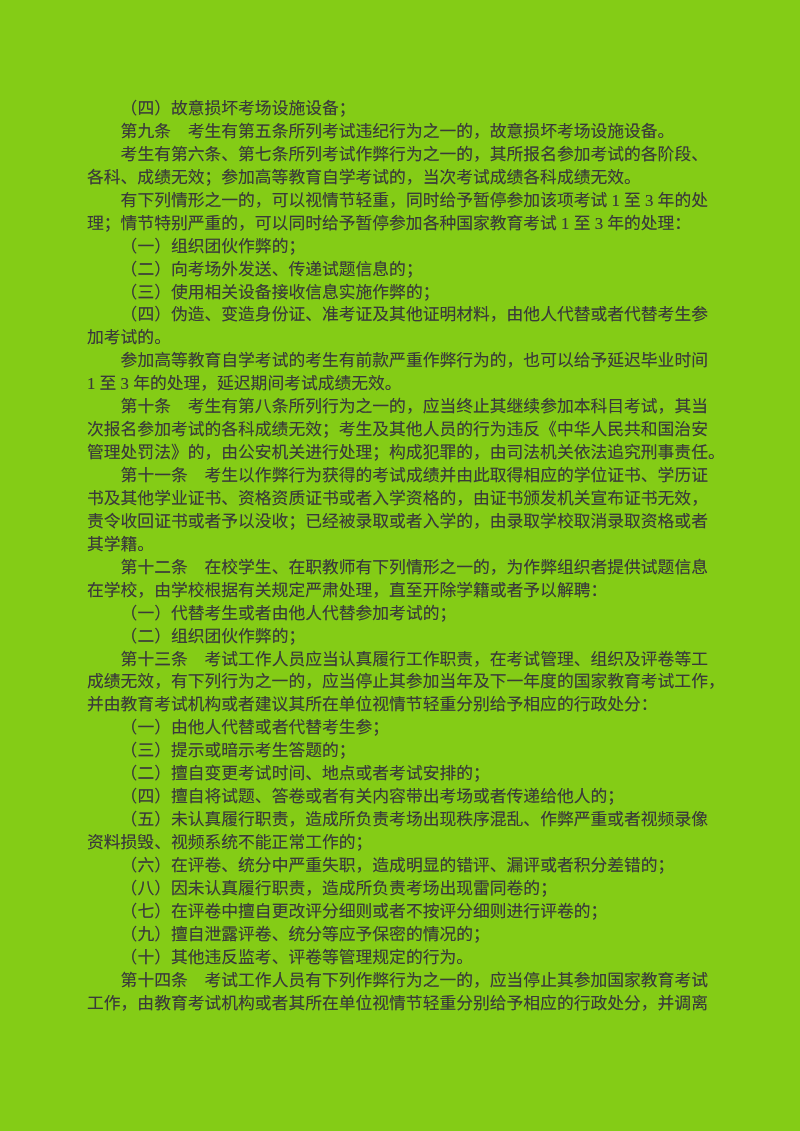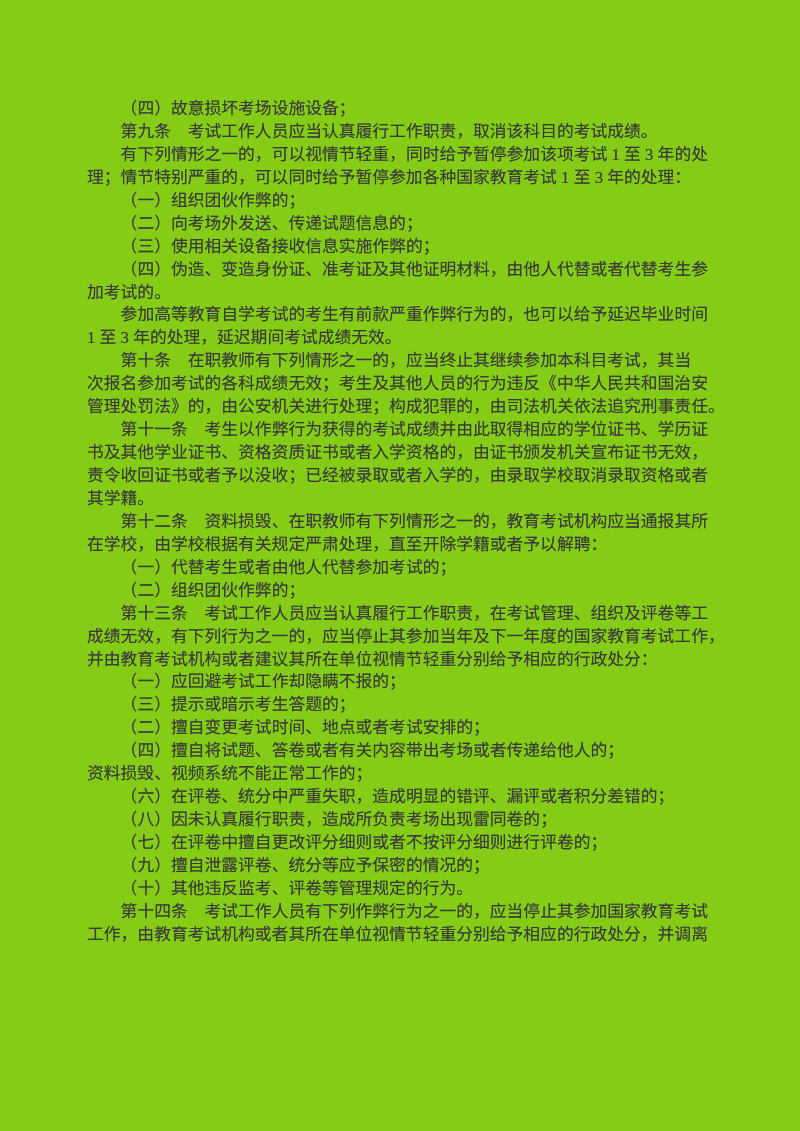--- a/index.html
+++ b/index.html
@@ -40,48 +40,51 @@
   .line.indent {
     padding-left: 33.6px; 
   }
 </style>
 </head>
 <body style="background: rgb(255, 255, 255);">
 
 <main class="page">
   <section class="text-block" id="text-block" style="color: rgb(58, 58, 58);">
       <div class="line indent">（四）故意损坏考场设施设备；</div>
-      <div class="line indent">第九条　考试工作人员应当认真履行工作职责，取消该科目的考试成绩。</div>
+      <div class="line indent">第九条　考生有第五条所列考试违纪行为之一的，故意损坏考场设施设备。</div>
+      <div class="line indent">考生有第六条、第七条所列考试作弊行为之一的，其所报名参加考试的各阶段、</div>
+      <div class="line">各科、成绩无效；参加高等教育自学考试的，当次考试成绩各科成绩无效。</div>
       <div class="line indent">有下列情形之一的，可以视情节轻重，同时给予暂停参加该项考试 1 至 3 年的处</div>
       <div class="line">理；情节特别严重的，可以同时给予暂停参加各种国家教育考试 1 至 3 年的处理：</div>
       <div class="line indent">（一）组织团伙作弊的；</div>
       <div class="line indent">（二）向考场外发送、传递试题信息的；</div>
       <div class="line indent">（三）使用相关设备接收信息实施作弊的；</div>
       <div class="line indent">（四）伪造、变造身份证、准考证及其他证明材料，由他人代替或者代替考生参</div>
       <div class="line">加考试的。</div>
       <div class="line indent">参加高等教育自学考试的考生有前款严重作弊行为的，也可以给予延迟毕业时间</div>
       <div class="line">1 至 3 年的处理，延迟期间考试成绩无效。</div>
-      <div class="line indent">第十条　在职教师有下列情形之一的，应当终止其继续参加本科目考试，其当</div>
+      <div class="line indent">第十条　考生有第八条所列行为之一的，应当终止其继续参加本科目考试，其当</div>
       <div class="line">次报名参加考试的各科成绩无效；考生及其他人员的行为违反《中华人民共和国治安</div>
       <div class="line">管理处罚法》的，由公安机关进行处理；构成犯罪的，由司法机关依法追究刑事责任。</div>
       <div class="line indent">第十一条　考生以作弊行为获得的考试成绩并由此取得相应的学位证书、学历证</div>
       <div class="line">书及其他学业证书、资格资质证书或者入学资格的，由证书颁发机关宣布证书无效，</div>
       <div class="line">责令收回证书或者予以没收；已经被录取或者入学的，由录取学校取消录取资格或者</div>
       <div class="line">其学籍。</div>
-      <div class="line indent">第十二条　资料损毁、在职教师有下列情形之一的，教育考试机构应当通报其所</div>
+      <div class="line indent">第十二条　在校学生、在职教师有下列情形之一的，为作弊组织者提供试题信息</div>
       <div class="line">在学校，由学校根据有关规定严肃处理，直至开除学籍或者予以解聘：</div>
       <div class="line indent">（一）代替考生或者由他人代替参加考试的；</div>
       <div class="line indent">（二）组织团伙作弊的；</div>
       <div class="line indent">第十三条　考试工作人员应当认真履行工作职责，在考试管理、组织及评卷等工</div>
       <div class="line">成绩无效，有下列行为之一的，应当停止其参加当年及下一年度的国家教育考试工作，</div>
       <div class="line">并由教育考试机构或者建议其所在单位视情节轻重分别给予相应的行政处分：</div>
-      <div class="line indent">（一）应回避考试工作却隐瞒不报的；</div>
+      <div class="line indent">（一）由他人代替或者代替考生参；</div>
       <div class="line indent">（三）提示或暗示考生答题的；</div>
       <div class="line indent">（二）擅自变更考试时间、地点或者考试安排的；</div>
       <div class="line indent">（四）擅自将试题、答卷或者有关内容带出考场或者传递给他人的；</div>
+      <div class="line indent">（五）未认真履行职责，造成所负责考场出现秩序混乱、作弊严重或者视频录像</div>
       <div class="line">资料损毁、视频系统不能正常工作的；</div>
       <div class="line indent">（六）在评卷、统分中严重失职，造成明显的错评、漏评或者积分差错的；</div>
       <div class="line indent">（八）因未认真履行职责，造成所负责考场出现雷同卷的；</div>
       <div class="line indent">（七）在评卷中擅自更改评分细则或者不按评分细则进行评卷的；</div>
       <div class="line indent">（九）擅自泄露评卷、统分等应予保密的情况的；</div>
       <div class="line indent">（十）其他违反监考、评卷等管理规定的行为。</div>
       <div class="line indent">第十四条　考试工作人员有下列作弊行为之一的，应当停止其参加国家教育考试</div>
       <div class="line">工作，由教育考试机构或者其所在单位视情节轻重分别给予相应的行政处分，并调离</div>
     </section>
 </main>

